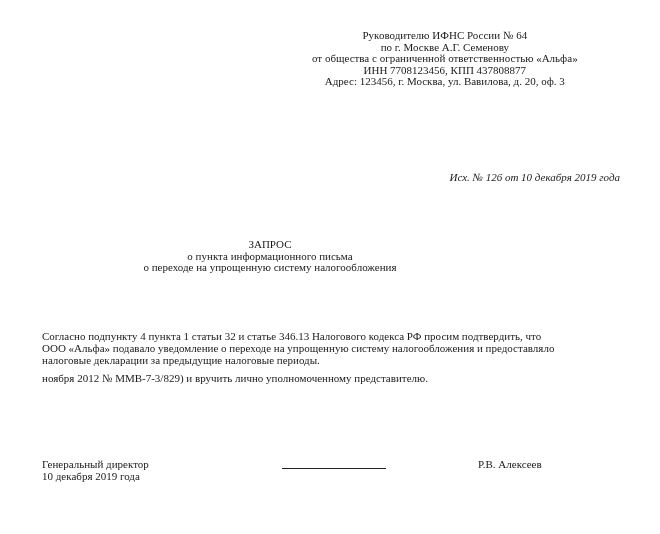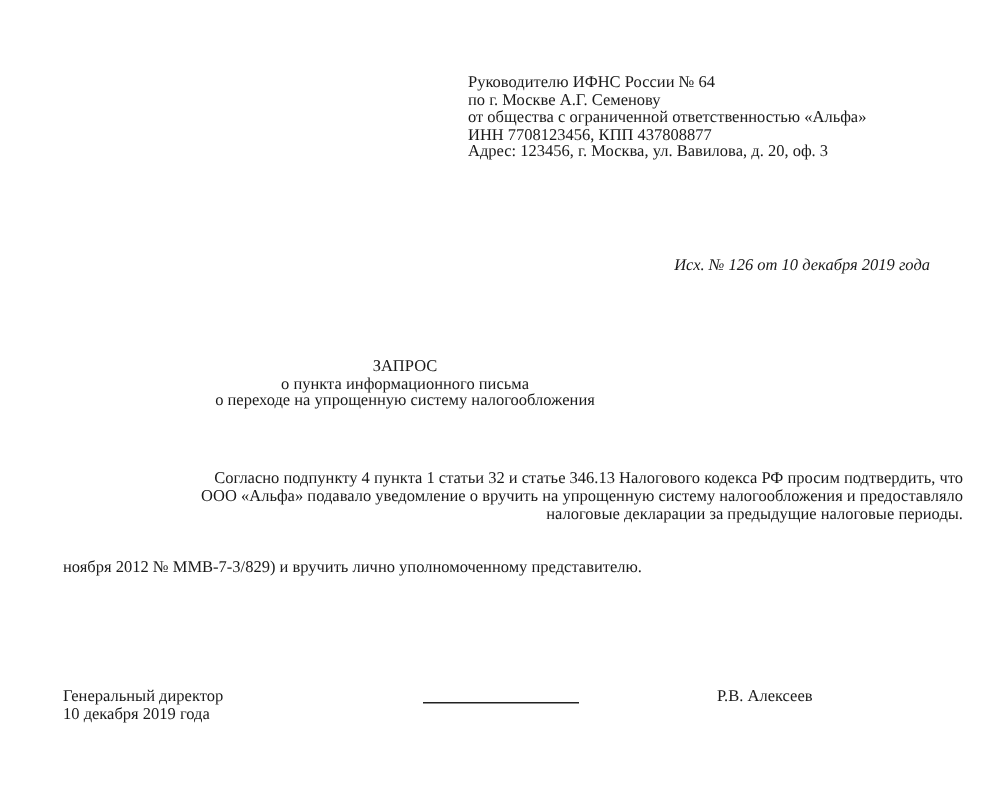--- a/index.html
+++ b/index.html
@@ -12,22 +12,23 @@
       height: 534px;
       position: relative;
       overflow: hidden;
       font-family: "Liberation Serif", "DejaVu Serif", serif;
       font-size: 11px;
       color: #1a1a1a;
     }
     .abs { position: absolute; white-space: nowrap; }
     .addressee {
       left: 312px;
-      top: 50px;
+      top: 30px;
       line-height: 11.6px;
+      text-align: center;
     }
     .addressee div { height: 11.6px; }
     .outgoing {
       right: 40px;
       top: 171px;
       font-style: italic;
     }
     .title-block {
       left: 0;
       width: 540px;
@@ -36,21 +37,21 @@
       line-height: 11.6px;
     }
     .title-block div { height: 11.6px; }
     .para {
       left: 42px;
       line-height: 11.8px;
       width: 600px;
       white-space: normal;
     }
     .para div { white-space: nowrap; height: 11.8px; }
-    .p1 { top: 314px; text-align: right; }
+    .p1 { top: 331px; }
     .p2 { top: 373px; }
     .sig-position { left: 42px; top: 458px; }
     .sig-date { left: 42px; top: 470px; }
     .sig-line {
       left: 282px;
       top: 468px;
       width: 104px;
       height: 0;
       border-top: 1px solid #222;
     }
@@ -70,21 +71,21 @@
 <div class="abs outgoing">Исх. № 126 от 10 декабря 2019 года</div>
 
 <div class="abs title-block">
   <div>ЗАПРОС</div>
   <div>о пункта информационного письма</div>
   <div>о переходе на упрощенную систему налогообложения</div>
 </div>
 
 <div class="abs para p1">
   <div>Согласно подпункту 4 пункта 1 статьи 32 и статье 346.13 Налогового кодекса РФ просим подтвердить, что</div>
-  <div>ООО «Альфа» подавало уведомление о вручить на упрощенную систему налогообложения и предоставляло</div>
+  <div>ООО «Альфа» подавало уведомление о переходе на упрощенную систему налогообложения и предоставляло</div>
   <div>налоговые декларации за предыдущие налоговые периоды.</div>
 </div>
 
 <div class="abs para p2">
   <div>ноября 2012 № ММВ-7-3/829) и вручить лично уполномоченному представителю.</div>
 </div>
 
 <div class="abs sig-position">Генеральный директор</div>
 <div class="abs sig-date">10 декабря 2019 года</div>
 <div class="abs sig-line"></div>

